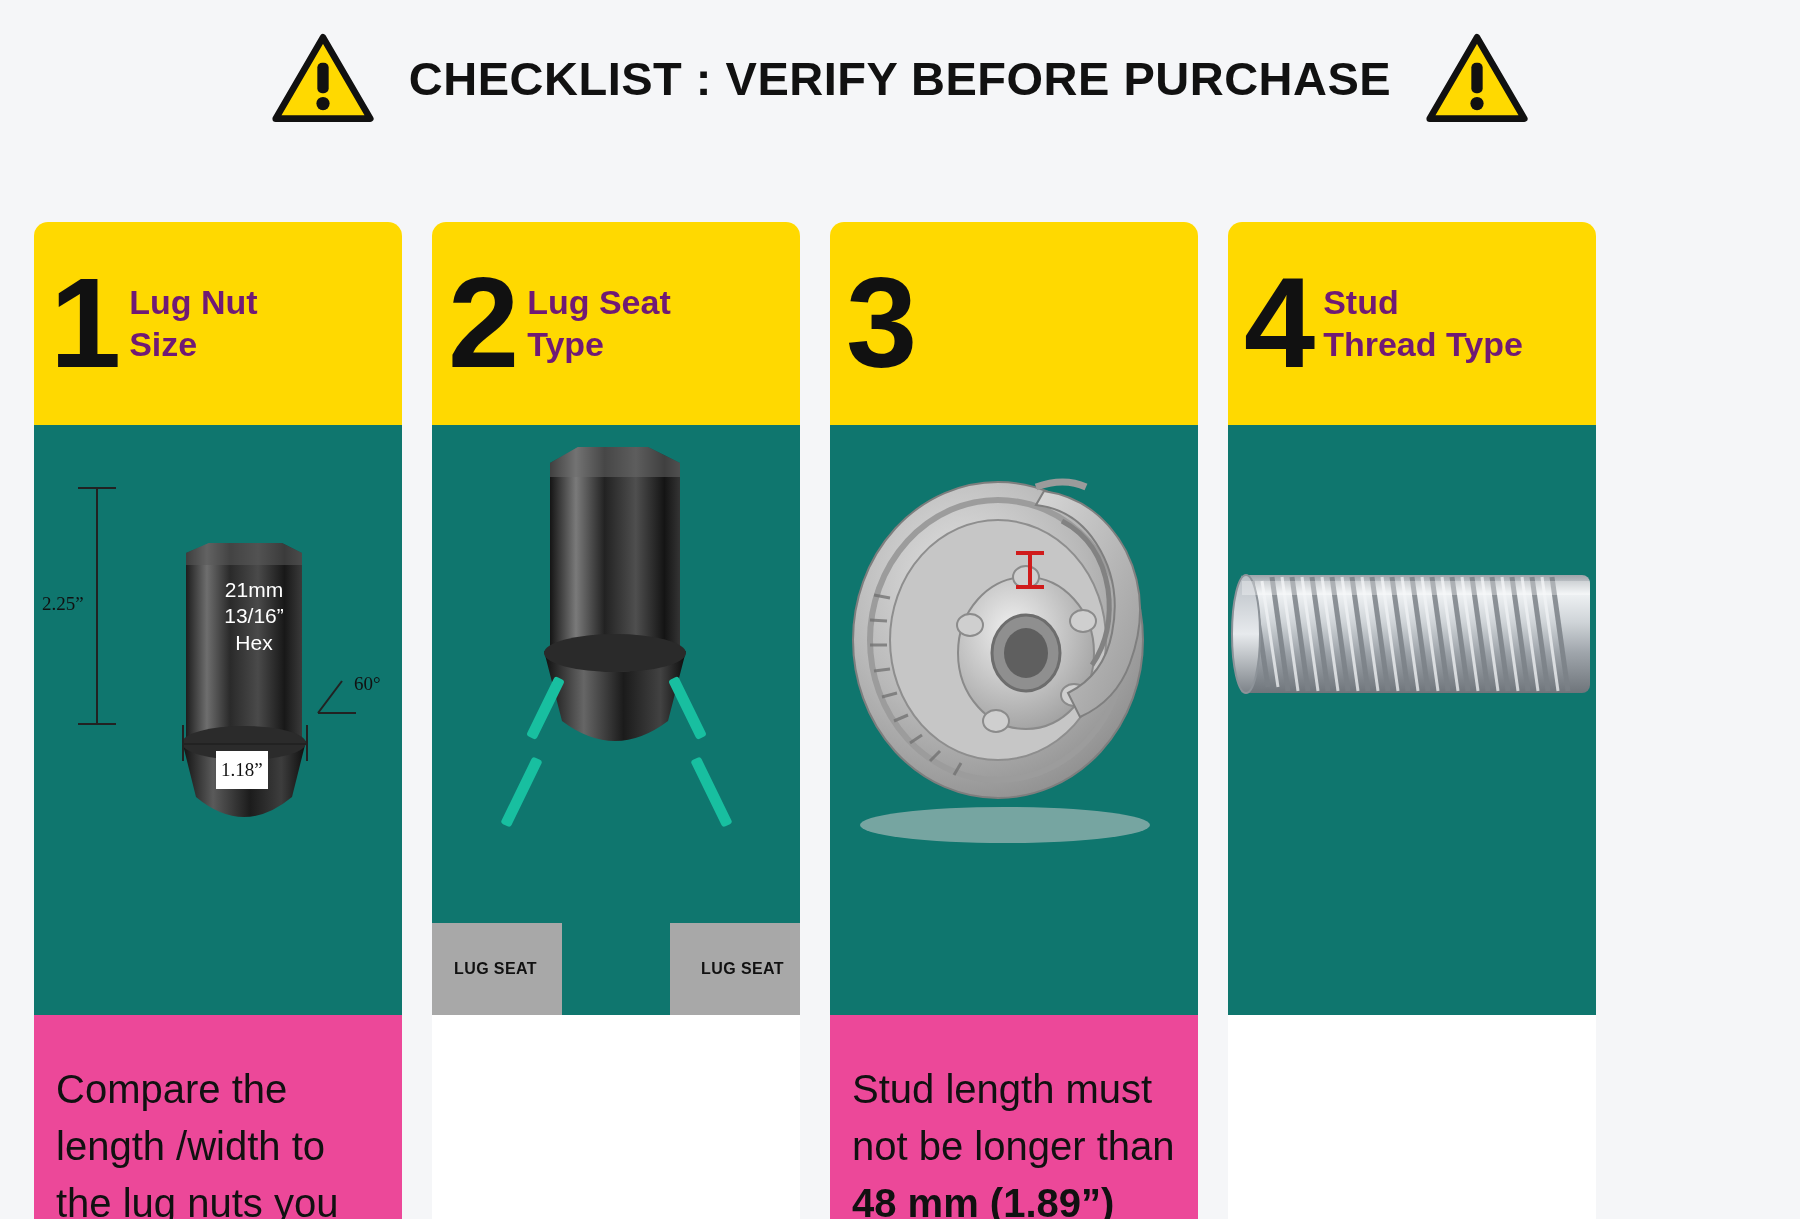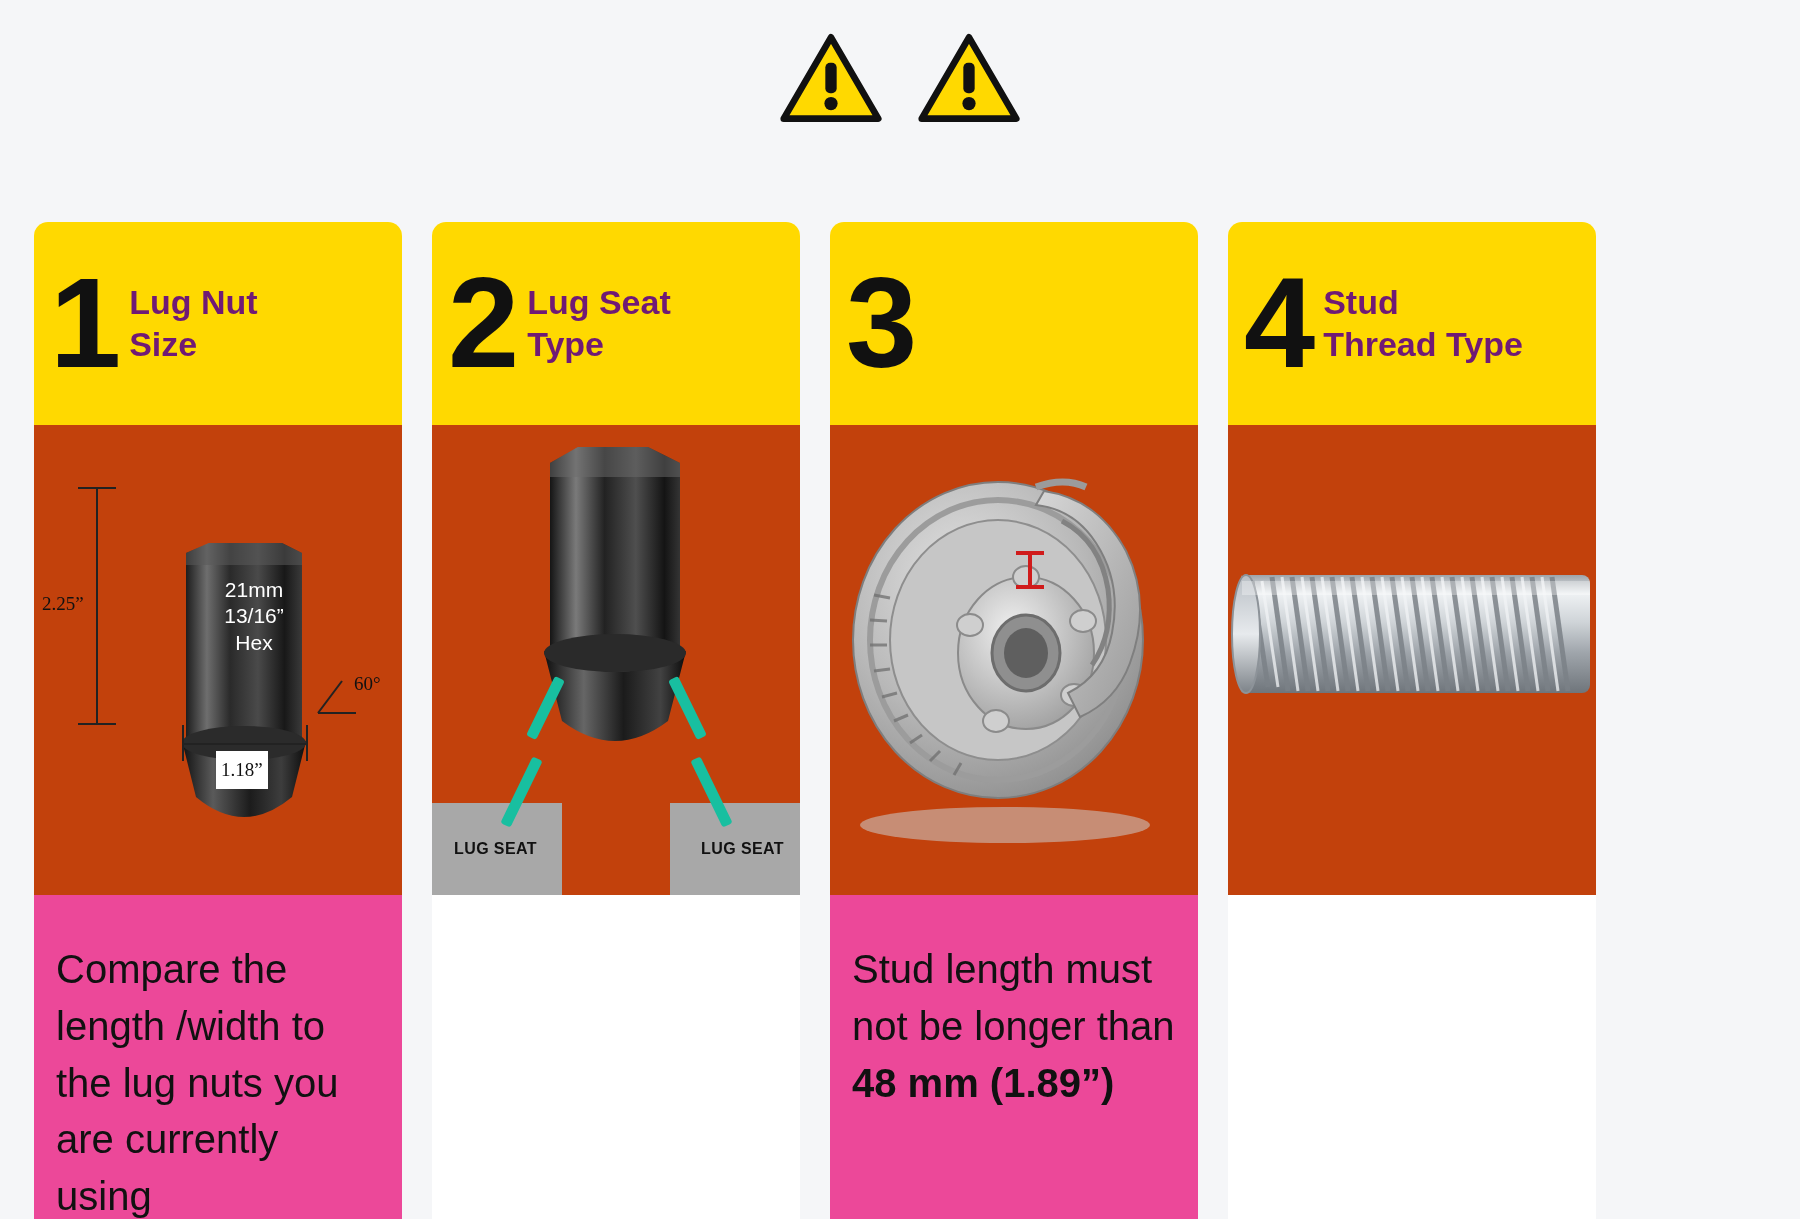--- a/index.html
+++ b/index.html
@@ -62,22 +62,22 @@
     color: #111;
     letter-spacing: -4px;
   }
   .card-title {
     font-size: 34px;
     font-weight: bold;
     color: #701a75;
     line-height: 1.22;
   }
   .card-figure {
-    background: #c2410c;
-    height: 470px;
+    background: #0f766e;
+    height: 590px;
     position: relative;
     overflow: hidden;
   }
   .card-foot {
     background: #ec4899;
     flex: 1;
     min-height: 285px;
     padding: 46px 22px 20px 22px;
     font-size: 40px;
     line-height: 1.42;
@@ -131,20 +131,21 @@
 <body>
 
 <div id="page">
 
   <div class="header">
     <svg class="warn-icon" viewBox="0 0 110 96">
       <path d="M55 5 L105 91 L5 91 Z" fill="#ffd900" stroke="#111" stroke-width="7" stroke-linejoin="round"></path>
       <rect x="49" y="32" width="12" height="32" rx="5" fill="#111"></rect>
       <circle cx="55" cy="75" r="7" fill="#111"></circle>
     </svg>
+    <div class="header-title">CHECKLIST : VERIFY BEFORE PURCHASE</div>
     <svg class="warn-icon" viewBox="0 0 110 96">
       <path d="M55 5 L105 91 L5 91 Z" fill="#ffd900" stroke="#111" stroke-width="7" stroke-linejoin="round"></path>
       <rect x="49" y="32" width="12" height="32" rx="5" fill="#111"></rect>
       <circle cx="55" cy="75" r="7" fill="#111"></circle>
     </svg>
   </div>
 
   <div class="cards">
 
     <div class="card">

